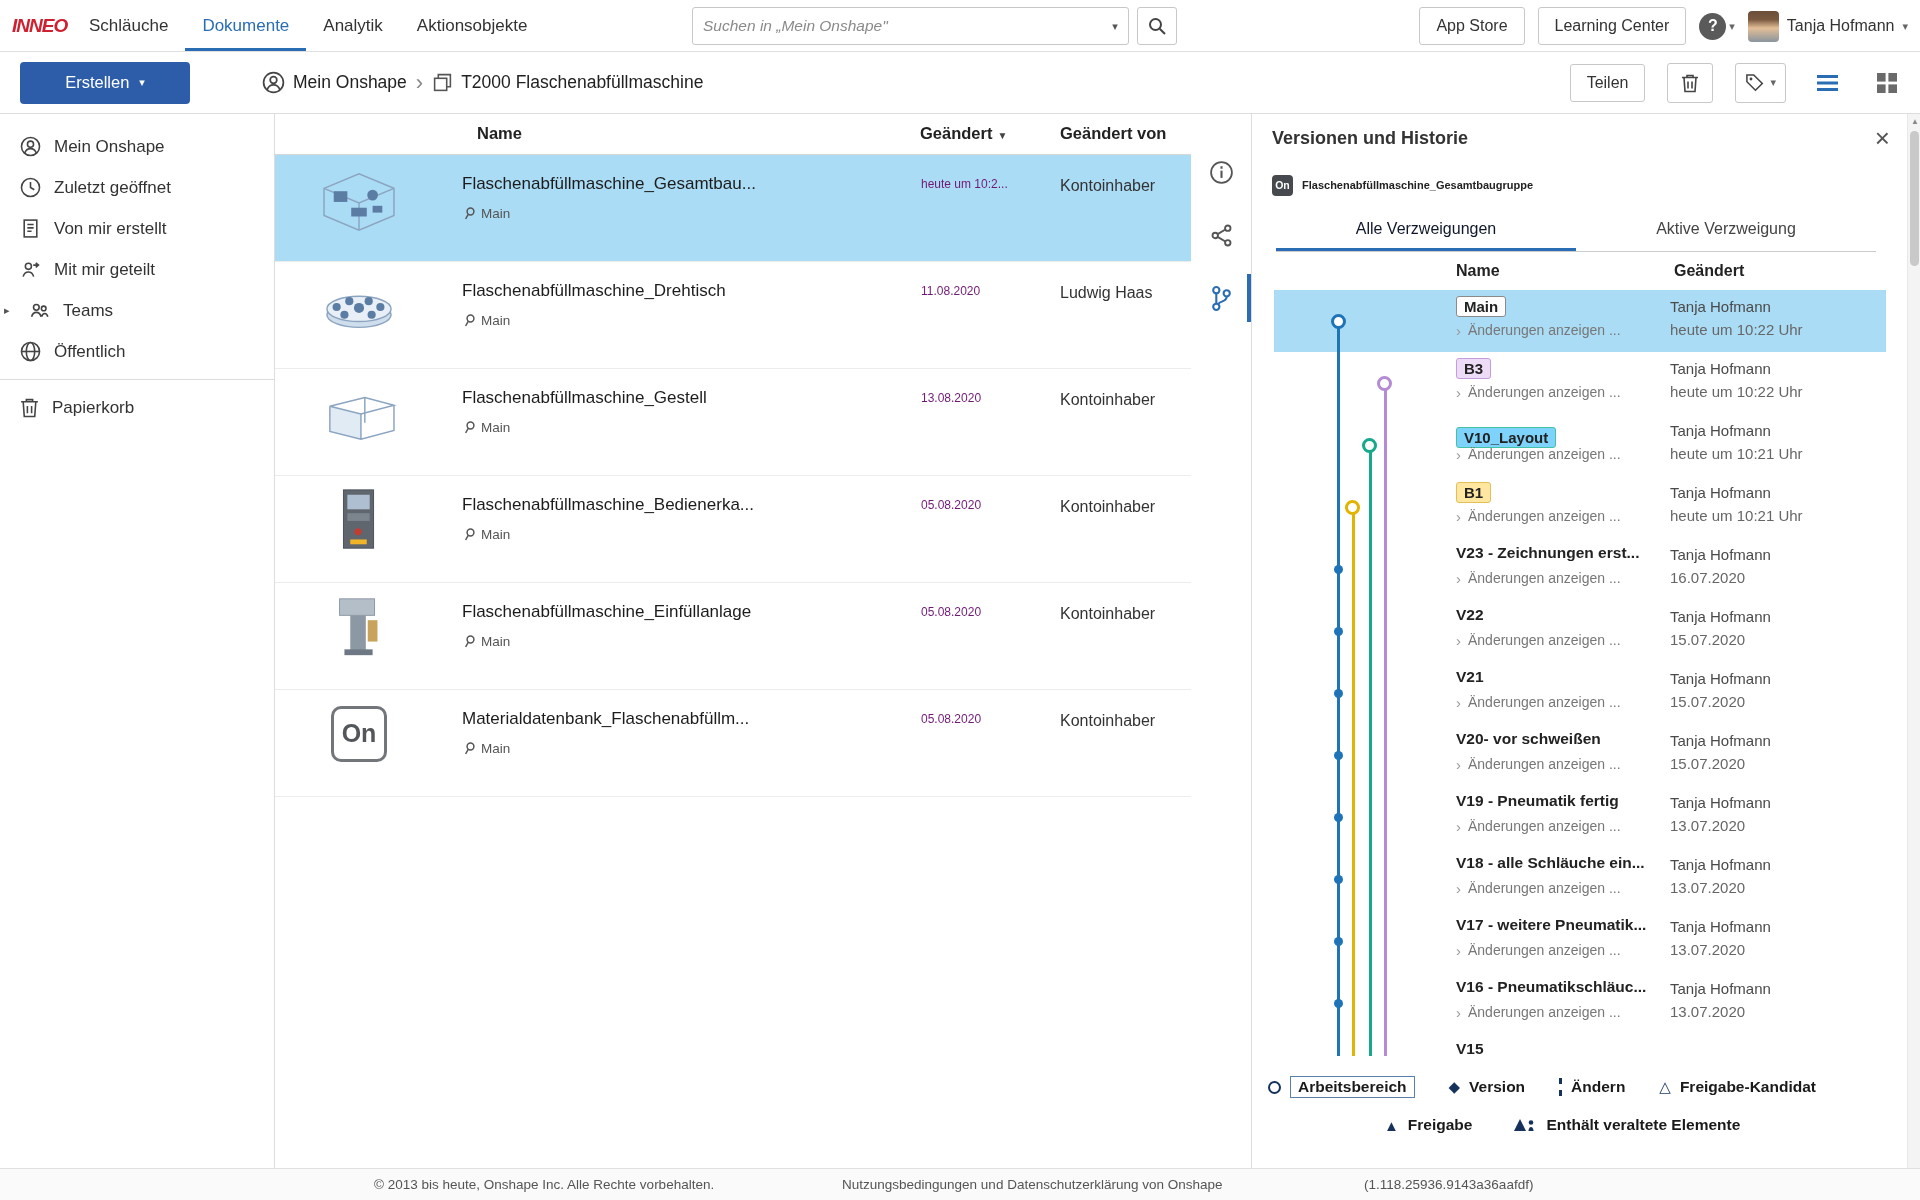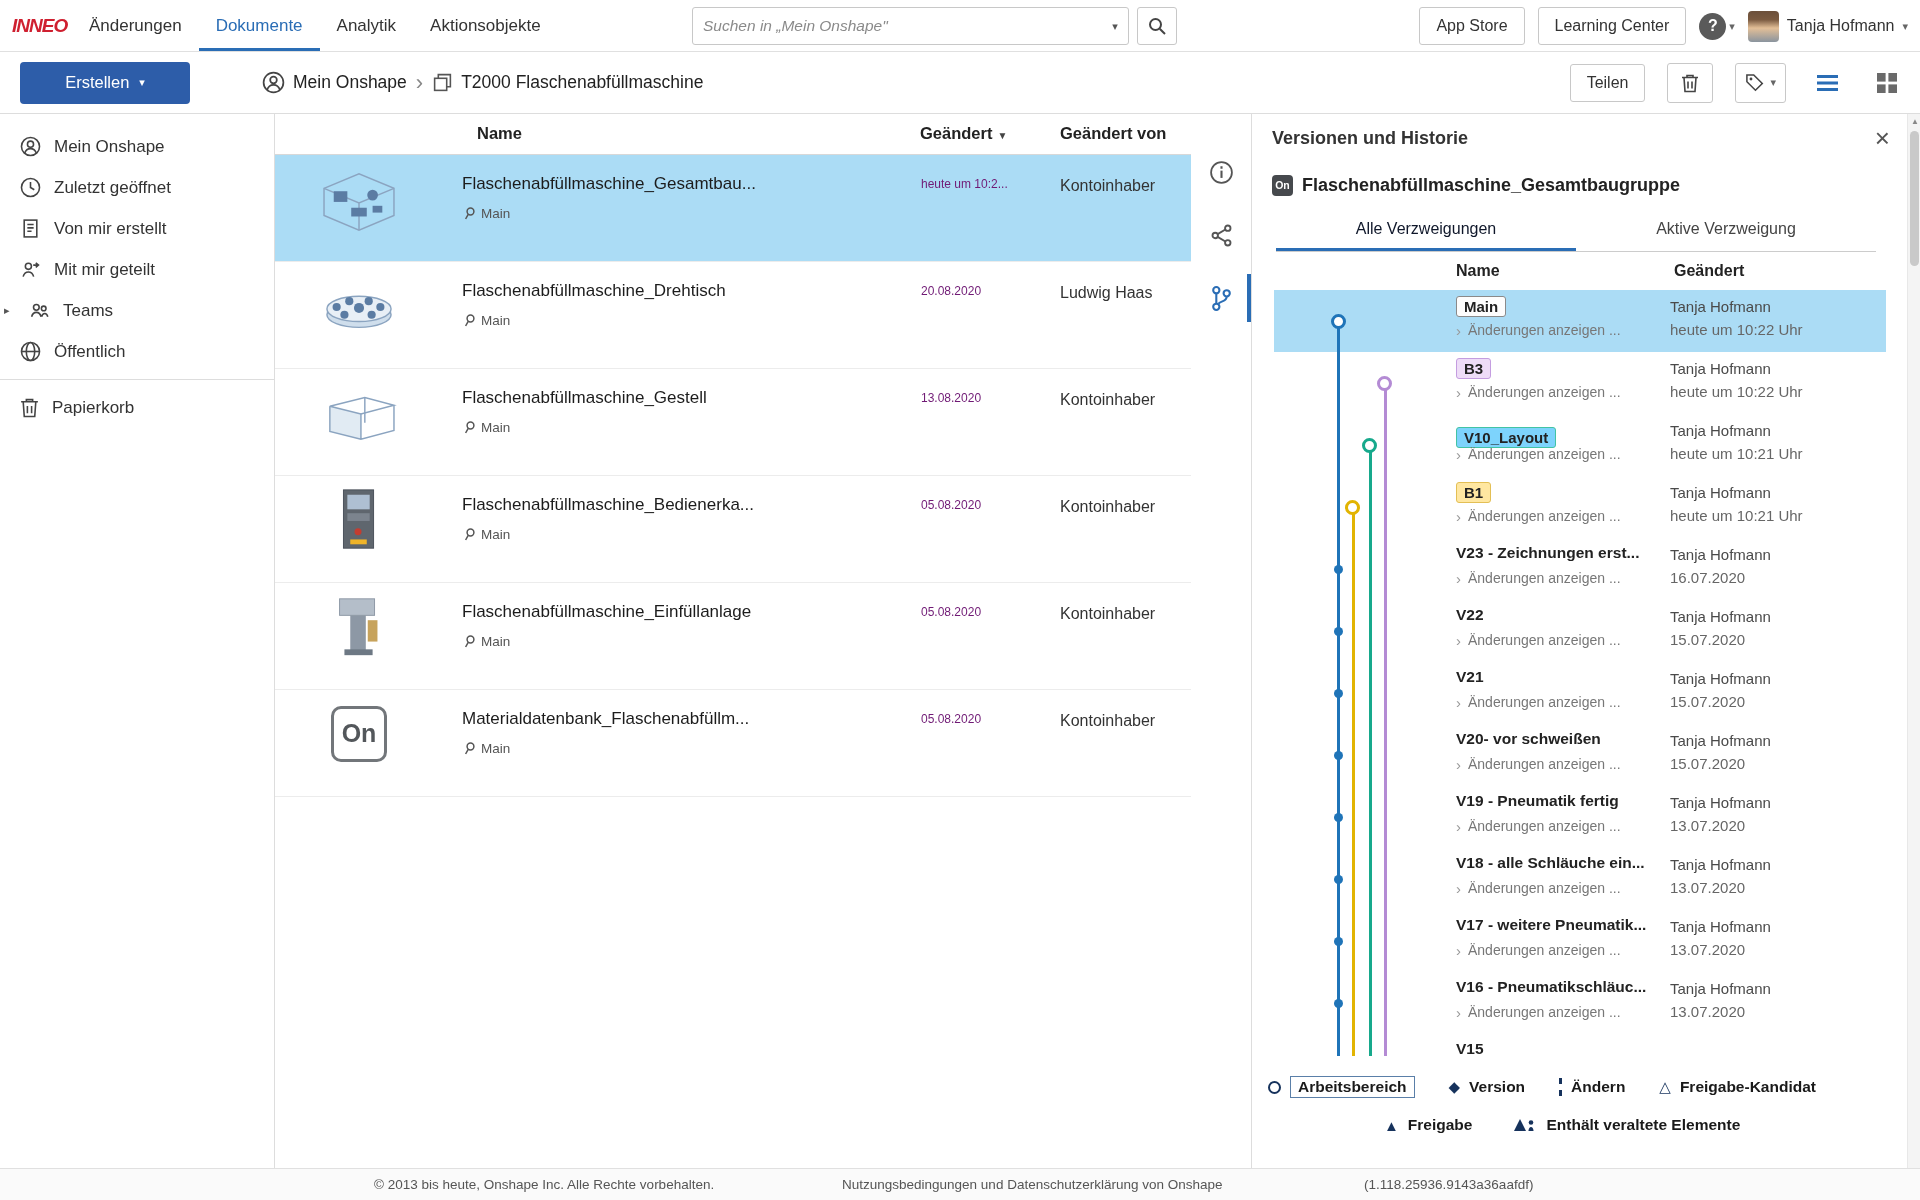--- a/index.html
+++ b/index.html
@@ -64,21 +64,21 @@
   .iconstrip{width:60px;display:flex;flex-direction:column;align-items:center;padding-top:34px;gap:15px;background:#fff;}
   .strip-item{width:60px;height:48px;display:flex;align-items:center;justify-content:center;cursor:pointer;}
   .strip-item.active{box-shadow:inset -4px 0 0 #2a6db5;}
 
   
   .panel{width:669px;border-left:1px solid #ddd;display:flex;flex-direction:column;position:relative;background:#fff;}
   .panel-header{height:48px;display:flex;align-items:center;padding:0 30px 0 20px;font-size:18px;font-weight:bold;color:#333;}
   .panel-close{margin-left:auto;font-size:26px;color:#555;font-weight:normal;cursor:pointer;line-height:1;}
   .panel-doc{height:46px;display:flex;align-items:center;gap:9px;padding:0 20px;}
   .on-badge{width:21px;height:21px;background:#46494d;border-radius:4px;color:#fff;font-size:10.5px;font-weight:bold;display:flex;align-items:center;justify-content:center;flex:none;}
-  .panel-doc-title{font-size:18px;font-weight:bold;color:#222;white-space:nowrap;}
+  .panel-doc-title{font-size:11px;font-weight:bold;color:#222;white-space:nowrap;}
   .tabs{display:flex;margin:0 44px 0 24px;border-bottom:1px solid #ccc;height:44px;}
   .tab{flex:1;text-align:center;line-height:42px;font-size:16px;color:#444;cursor:pointer;}
   .tab.active{color:#0f172a;box-shadow:inset 0 -3px 0 #2a6db5;}
   .panel-cols{height:38px;position:relative;font-weight:bold;font-size:16px;color:#222;}
   .pc-name{position:absolute;left:204px;top:10px;}
   .pc-mod{position:absolute;left:422px;top:10px;}
   .vrows{position:relative;margin-left:22px;width:612px;flex:1;overflow:hidden;}
   .tree-line{position:absolute;width:2.5px;bottom:0;z-index:1;}
   .line-blue{left:63px;top:31px;background:#1f74b8;}
   .line-yellow{left:78px;top:217px;background:#e2b402;}
@@ -123,21 +123,21 @@
   .f3{position:absolute;left:1364px;top:8px;}
 
   svg{display:block;}
 </style>
 </head>
 <body>
 
 <header class="topbar">
   <div class="logo">INNEO</div>
   <nav class="nav">
-    <div class="nav-item">Änderungen</div>
+    <div class="nav-item">Schläuche</div>
     <div class="nav-item active">Dokumente</div>
     <div class="nav-item">Analytik</div>
     <div class="nav-item">Aktionsobjekte</div>
   </nav>
   <div class="search">
     <div class="search-box">
       <input placeholder="Suchen in „Mein Onshape&quot;" style="">
       <span class="search-caret">▾</span>
     </div>
     <div class="search-btn">
@@ -363,21 +363,21 @@
       <div class="doc-name">Flaschenabfüllmaschine_Drehtisch</div>
       <div class="doc-branch">
         <span>
             <svg width="11" height="14" viewBox="0 0 11 14">
               <circle cx="6.5" cy="4.5" r="3.4" fill="none" stroke="#555" stroke-width="1.5"></circle>
               <line x1="4.2" y1="7.4" x2="1.6" y2="12" stroke="#555" stroke-width="1.5"></line>
             </svg>
           </span>
         <span>Main</span>
       </div>
-      <div class="doc-mod">20.08.2020</div>
+      <div class="doc-mod">11.08.2020</div>
       <div class="doc-by">Ludwig Haas</div>
     </div>
 
     <div class="doc-row">
       <div class="thumb">
         <svg width="86" height="68" viewBox="0 0 88 70">
             <path d="M14 28 L46 36 V62 L14 54 Z" fill="#d7e4ef" opacity="0.75"></path>
             <g fill="none" stroke="#8ba4c0" stroke-width="1.5">
               <path d="M14 28 L50 19 L80 27 L46 36 Z"></path>
               <path d="M14 28 V54 L46 62 L80 53 V27 M46 36 V62"></path>

